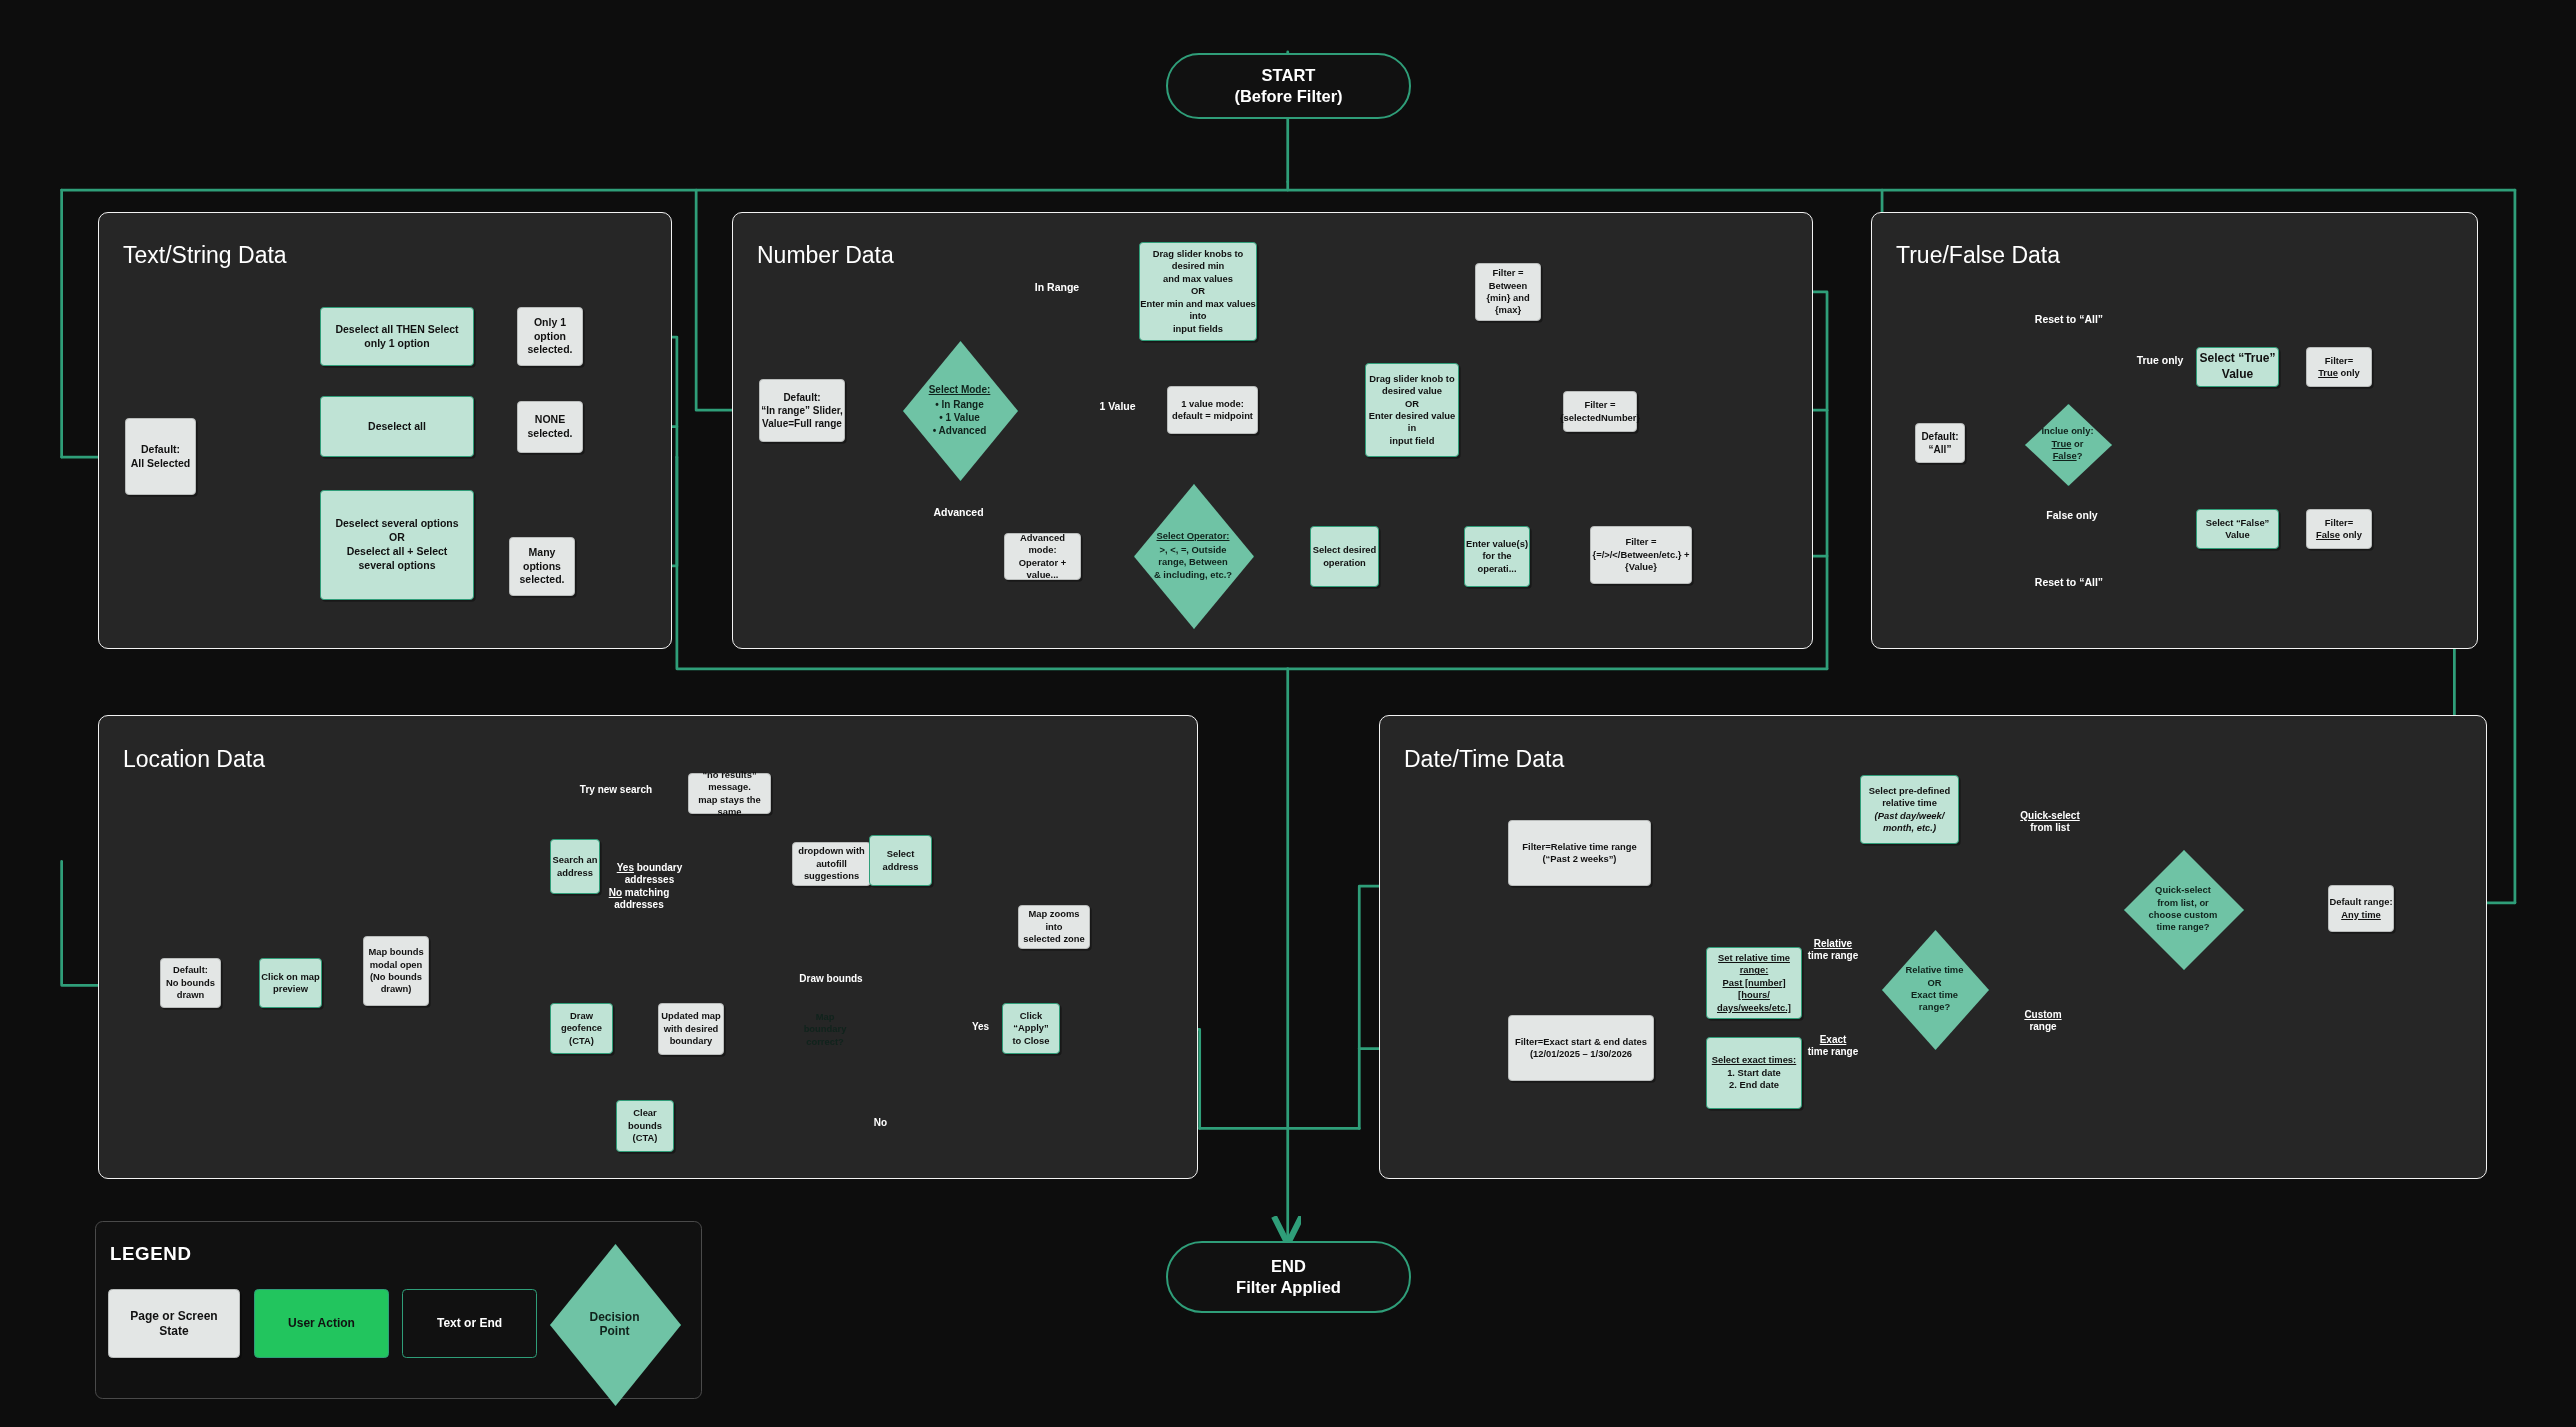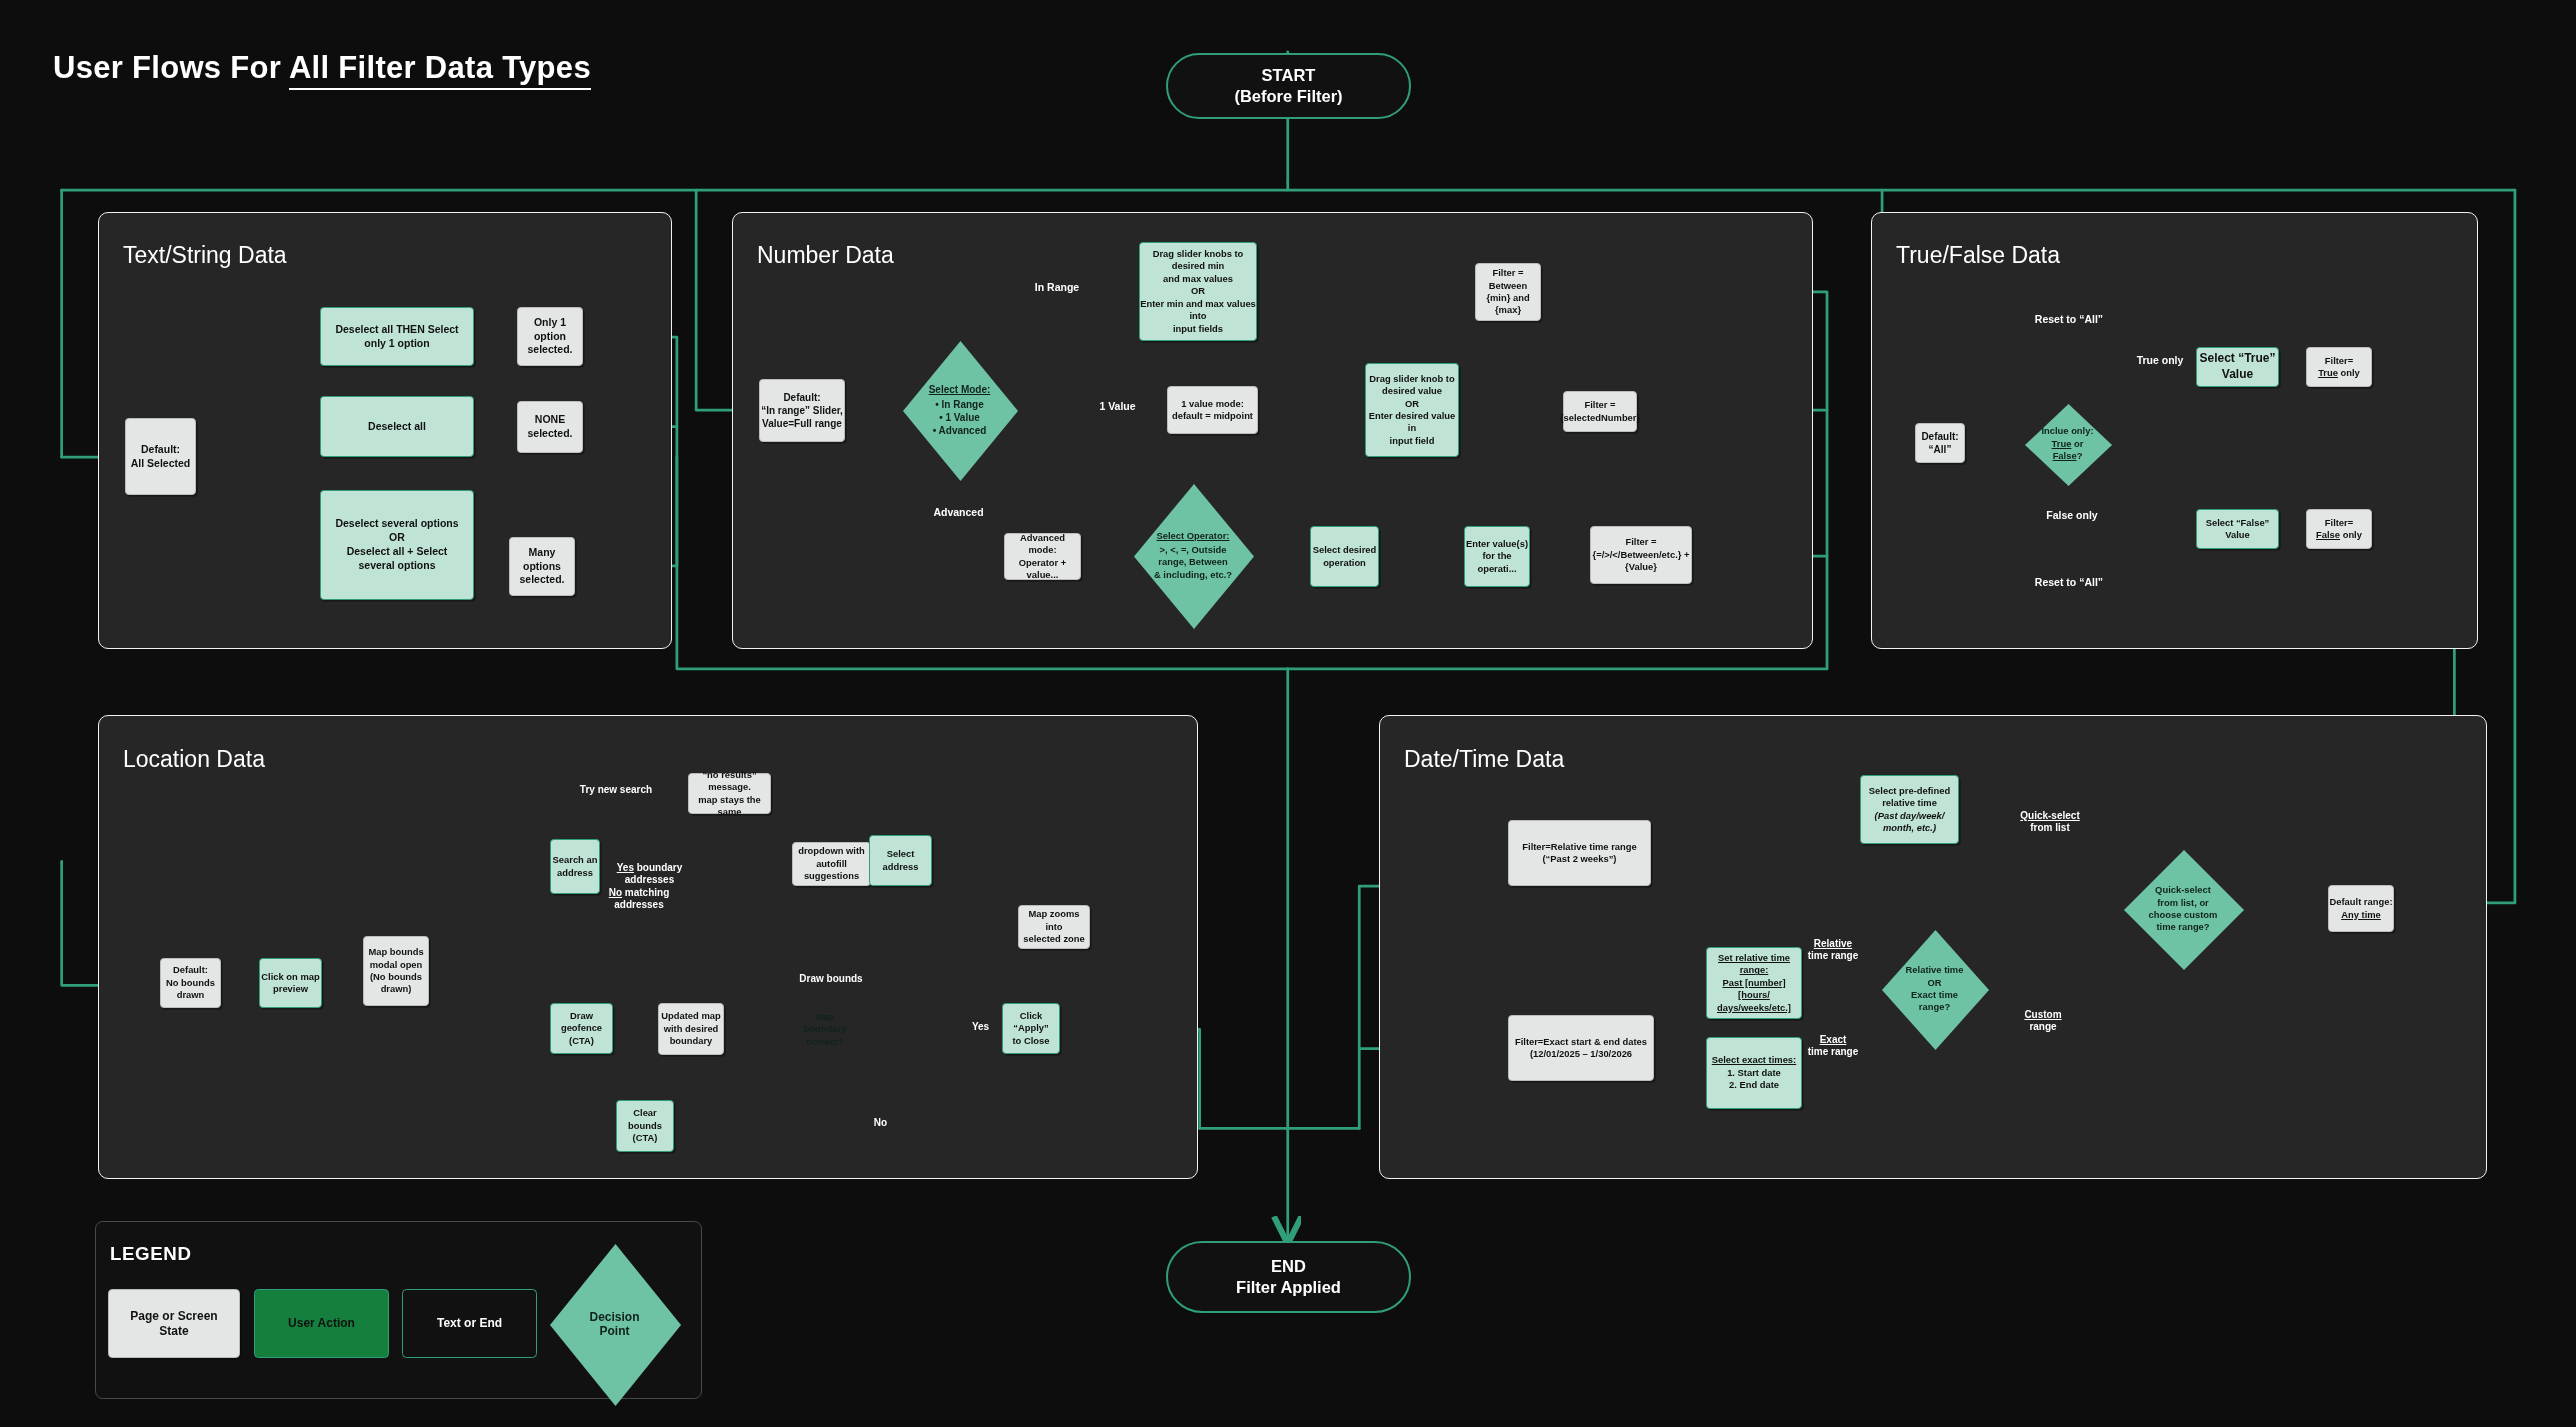--- a/index.html
+++ b/index.html
@@ -32,21 +32,21 @@
   .it{font-style:italic;}
 
   
   .elabel{position:absolute;color:#ffffff;font-weight:bold;text-align:center;line-height:1.25;white-space:pre-line;}
 
   
   .legend-box{position:absolute;border:1.1px solid #4a4a4a;border-radius:7.7px;background:#111111;}
   .legend-title{position:absolute;color:#ffffff;font-weight:bold;font-size:18.7px;letter-spacing:0.6px;}
   .lg-item{position:absolute;box-sizing:border-box;display:flex;align-items:center;justify-content:center;text-align:center;font-weight:bold;line-height:1.25;}
   .lg-state{background:#e3e6e5;border:1.1px solid #b9bcbb;border-radius:4.4px;box-shadow:1.7px 1.7px 0 rgba(0,0,0,.35);color:#111;}
-  .lg-action{background:#15803d;border:1.7px solid #2f9e79;border-radius:4.4px;color:#111;}
+  .lg-action{background:#22c55e;border:1.7px solid #2f9e79;border-radius:4.4px;color:#111;}
   .lg-term{background:#111111;border:1.7px solid #2f9e79;border-radius:4.4px;color:#ffffff;}
   .lg-dec{position:absolute;display:flex;align-items:center;justify-content:center;text-align:center;font-weight:bold;color:#10231c;}
   .lg-dec .dshape{position:absolute;left:0;top:0;width:100%;height:100%;background:#6fc3a5;border:1.1px solid #2f9e79;
      clip-path:polygon(50% 0,100% 50%,50% 100%,0 50%);}
   .lg-dec span{position:relative;z-index:2;}
 </style>
 </head>
 <body>
 
 <div id="canvas">
@@ -157,23 +157,20 @@
       <path d="M1665,1955 L1665,2045 L1275,2045" marker-end="url(#ah)"></path>
       <path d="M1120,2045 L810,2045 L810,1860" marker-end="url(#ah)"></path>
 
       <path d="M1925,1870 L2180,1870 L2180,2050"></path>
       <path d="M2180,2050 L2470,2050"></path>
       <path d="M2340,2050 L2340,2255" marker-end="url(#ah)"></path>
       <path d="M2340,1215 L2340,2050"></path>
     </g>
   </svg>
 
-  <div class="page-title">
-    <span>User Flows For </span><span class="ul">All Filter Data Types</span>
-  </div>
 
   <div class="terminal" style="left:1166px;top:53px;width:245px;height:66px;font-size:16.5px;">
     <span>START</span>
     <span>(Before Filter)</span>
   </div>
 
   <div class="terminal" style="left:1166px;top:1241px;width:245px;height:72px;font-size:16.5px;">
     <span>END</span>
     <span>Filter Applied</span>
   </div>

